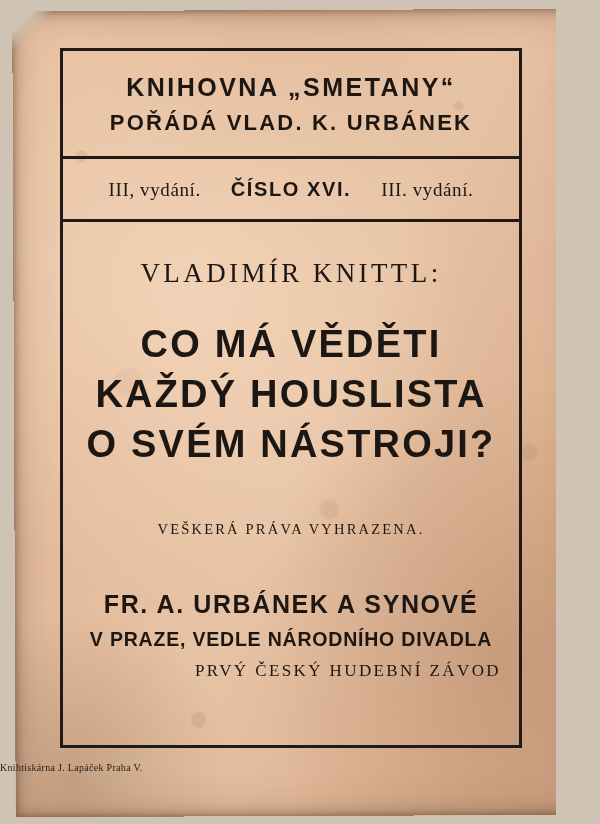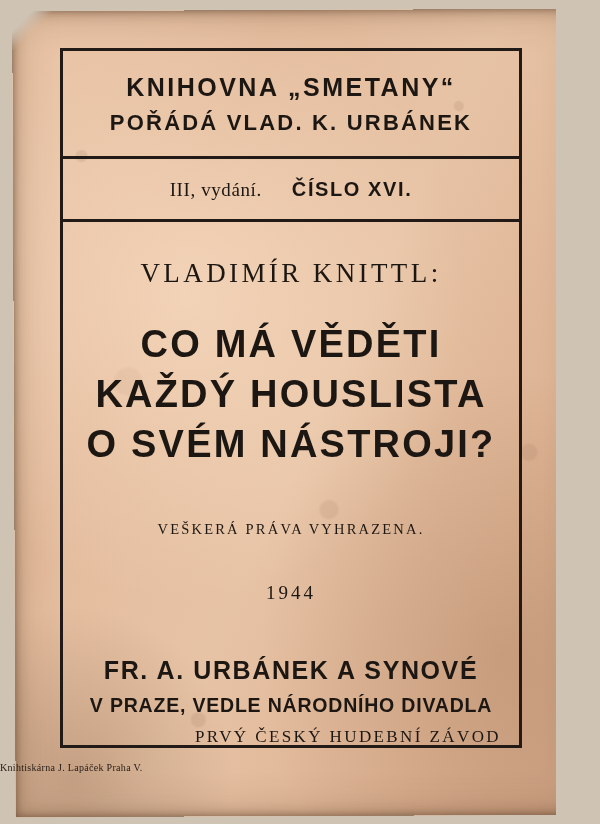--- a/index.html
+++ b/index.html
@@ -209,35 +209,35 @@
       <div class="blk">
         <div class="pub-line1">KNIHOVNA „SMETANY“</div>
         <div class="pub-line2">POŘÁDÁ VLAD. K. URBÁNEK</div>
       </div>
 
       <div class="rule"></div>
 
       <div class="edition-row">
         <span class="edition-side">III, vydání.</span>
         <span class="edition-mid">ČÍSLO XVI.</span>
+        <span class="edition-side">III. vydání.</span>
       </div>
 
       <div class="rule"></div>
 
       <div class="author">VLADIMÍR KNITTL:</div>
 
       <div class="title">
         <span class="t-line">CO MÁ VĚDĚTI</span>
         <span class="t-line">KAŽDÝ HOUSLISTA</span>
         <span class="t-line">O SVÉM NÁSTROJI?</span>
       </div>
 
       <div class="rights">VEŠKERÁ PRÁVA VYHRAZENA.</div>
 
-      <div class="year">1944</div>
 
       <div class="imprint1">FR. A. URBÁNEK A SYNOVÉ</div>
       <div class="imprint2">V PRAZE, VEDLE NÁRODNÍHO DIVADLA</div>
       <div class="imprint3">PRVÝ ČESKÝ HUDEBNÍ ZÁVOD</div>
 
     </div>
   </div>
 
   <div class="printer">Knihtiskárna J. Lapáček Praha V.</div>
 </div>

